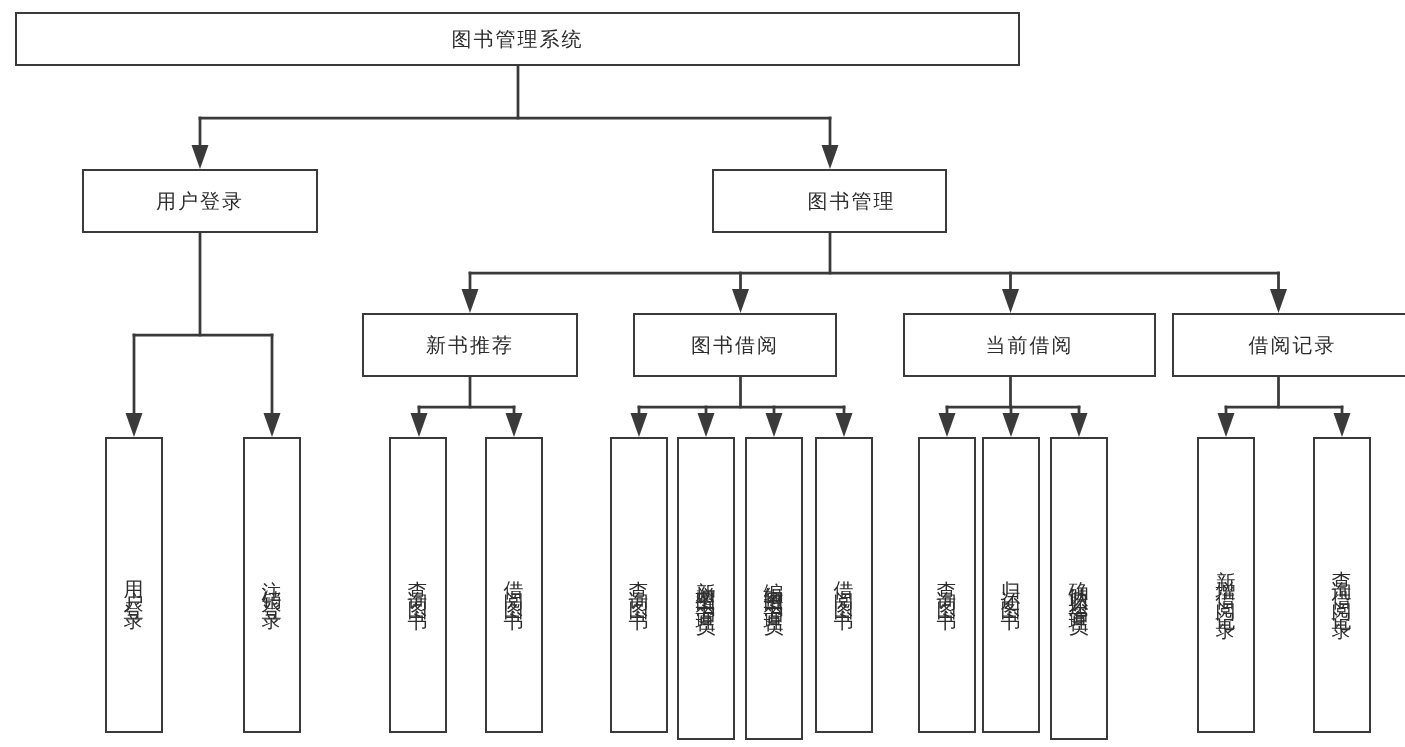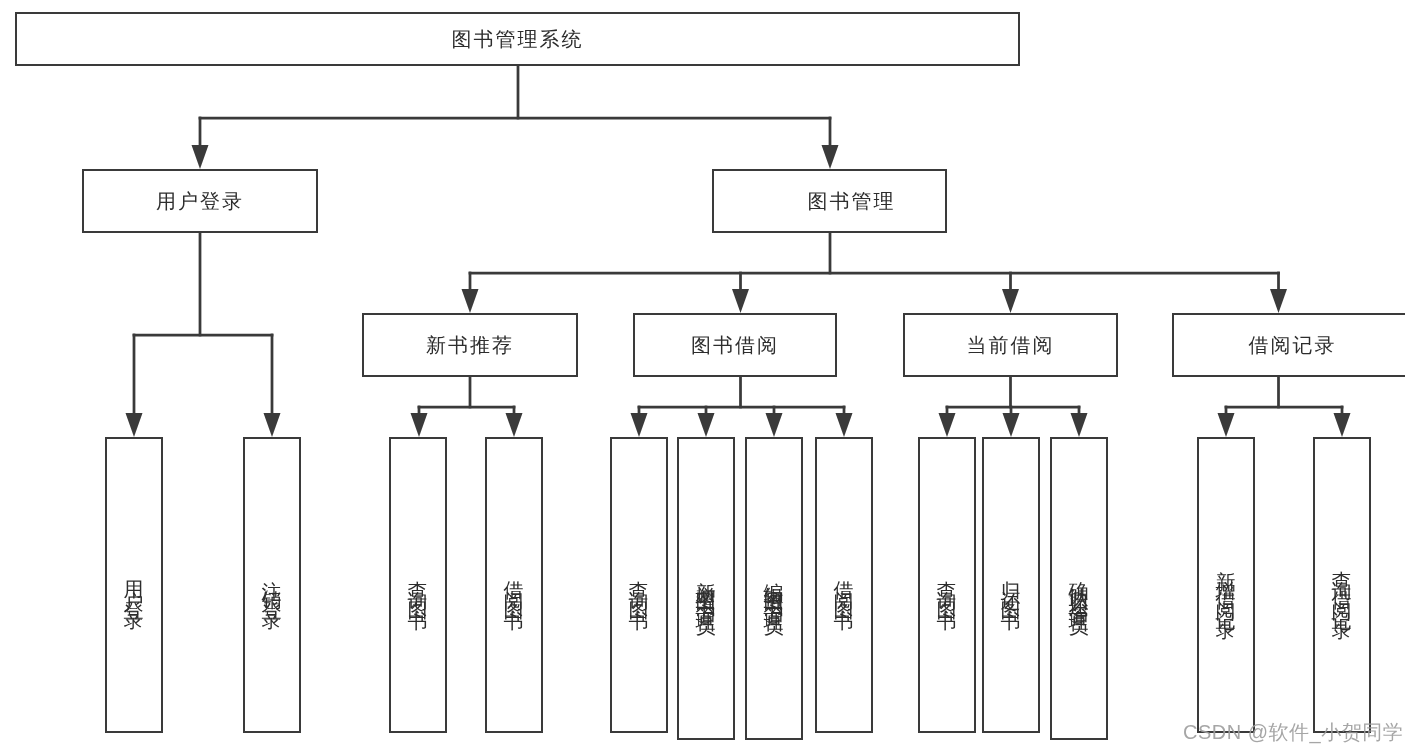--- a/index.html
+++ b/index.html
@@ -121,21 +121,21 @@
   <div class="node hbox" style="left:712px; top:169px; width:235px; height:64px;padding-left:44px;">
     <span class="lbl">图书管理</span>
   </div>
 
   <div class="node hbox" style="left:362px; top:313px; width:216px; height:64px;">
     <span class="lbl">新书推荐</span>
   </div>
   <div class="node hbox" style="left:633px; top:313px; width:204px; height:64px;">
     <span class="lbl">图书借阅</span>
   </div>
-  <div class="node hbox" style="left:903px; top:313px; width:215px; height:64px;text-align:center;">
+  <div class="node hbox" style="left:903px; top:313px; width:253px; height:64px;text-align:center;">
     <span class="lbl">当前借阅</span>
   </div>
   <div class="node hbox" style="left:1172px; top:313px; width:241px; height:64px;">
     <span class="lbl">借阅记录</span>
   </div>
 
   <div class="node vbox" style="left:105px; top:437px; width:58px; height:296px;">
     <span class="lbl">用户登录</span>
   </div>
   <div class="node vbox" style="left:243px; top:437px; width:58px; height:296px;">
@@ -172,15 +172,14 @@
     <span class="lbl">确认归还（管理员）</span>
   </div>
 
   <div class="node vbox" style="left:1197px; top:437px; width:58px; height:296px;">
     <span class="lbl">新增借阅记录</span>
   </div>
   <div class="node vbox" style="left:1313px; top:437px; width:58px; height:296px;">
     <span class="lbl">查询借阅记录</span>
   </div>
 
-  <div class="watermark">CSDN @软件_小贺同学</div>
 
 </div>
 
 </body></html>

